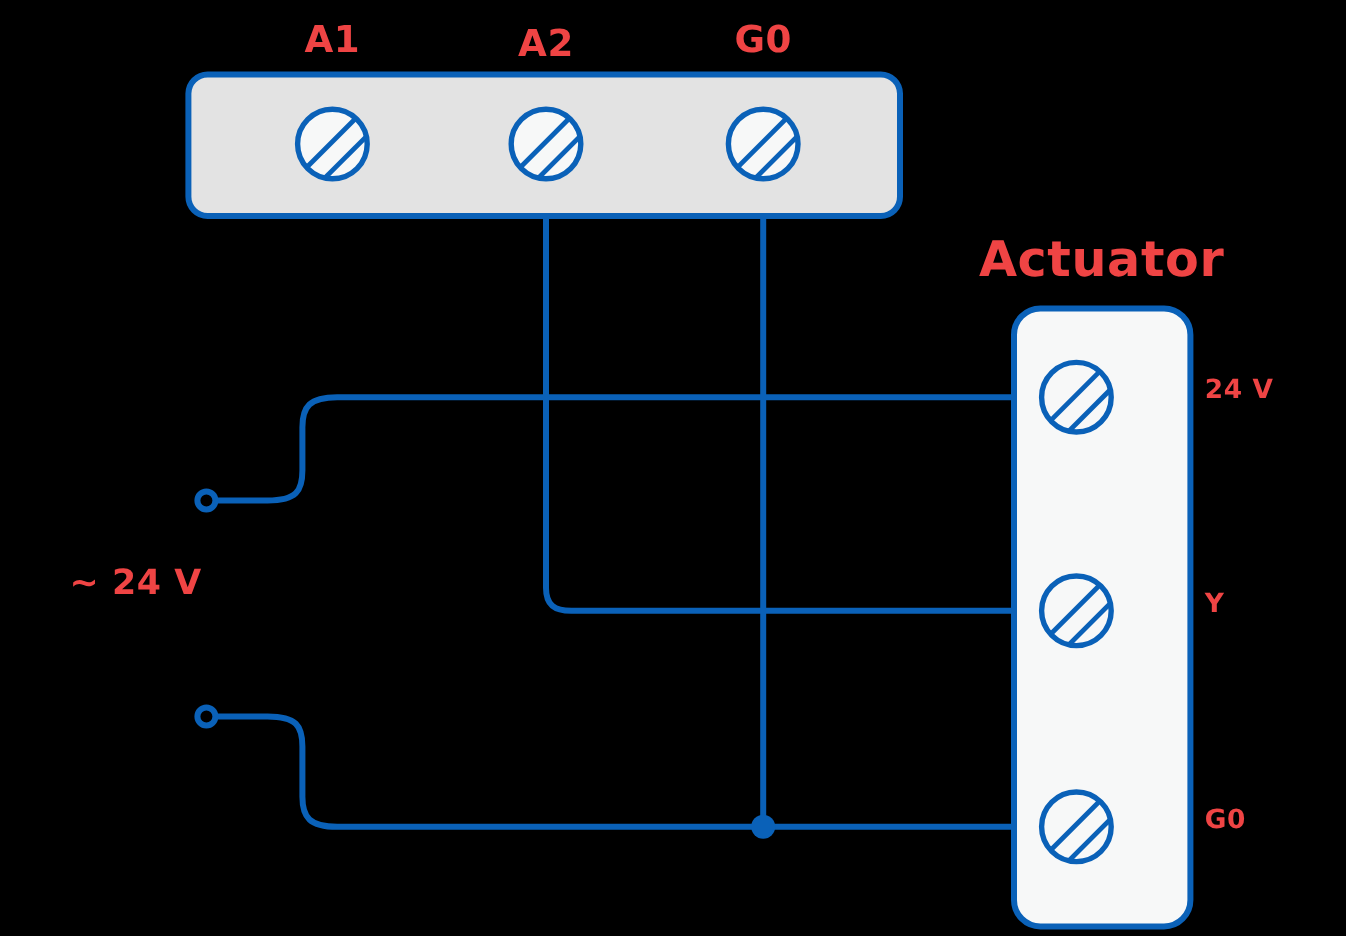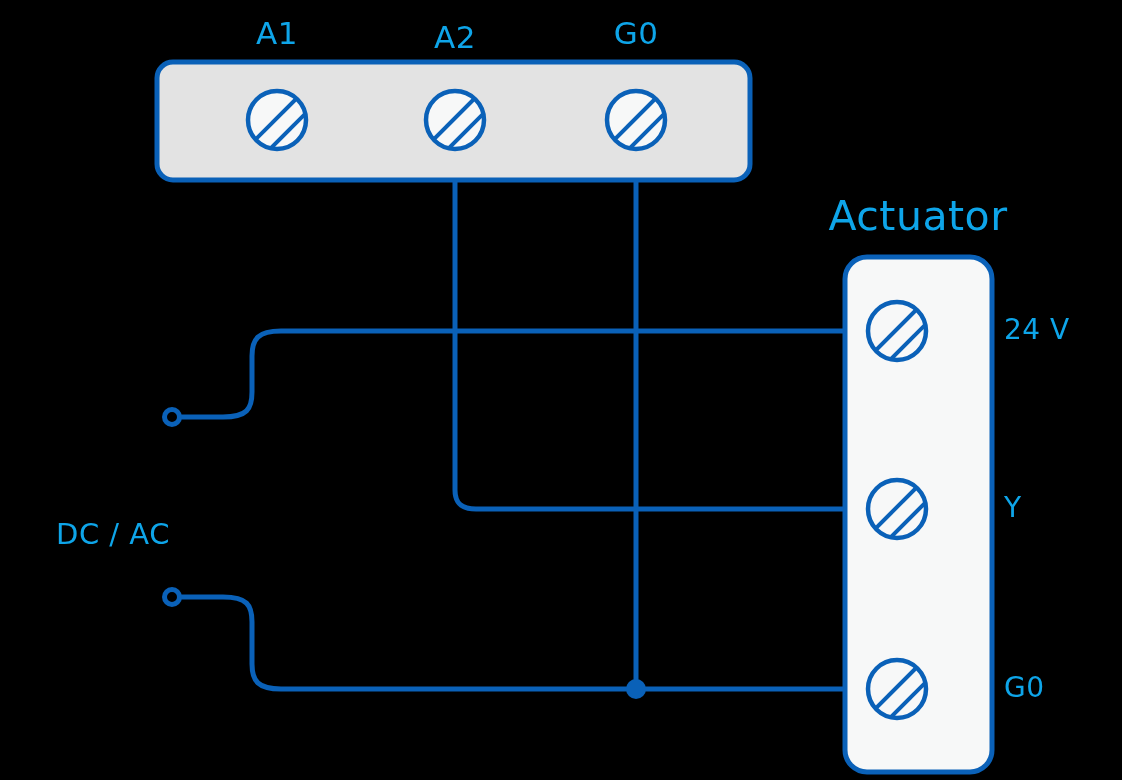--- a/index.html
+++ b/index.html
@@ -21,36 +21,36 @@
   }
   #wiring-svg {
     position: absolute;
     top: 0;
     left: 0;
     width: 1122px;
     height: 780px;
   }
   .lbl {
     position: absolute;
-    color: #0ea5e9;
+    color: #ef4444;
     font-family: "DejaVu Sans", sans-serif;
-    font-weight: normal;
+    font-weight: bold;
     white-space: pre;
     line-height: 1.12;
   }
   .lbl-term {
     font-size: 31px;
     letter-spacing: 0.5px;
   }
   .lbl-actuator {
     font-size: 41px;
     letter-spacing: 0.5px;
   }
   .lbl-side {
-    font-size: 28px;
+    font-size: 22px;
     letter-spacing: 0.5px;
   }
   .lbl-supply {
     font-size: 29px;
     letter-spacing: 0.5px;
     text-align: center;
   }
   .center-x {
     transform: translateX(-50%);
   }
@@ -162,16 +162,16 @@
   <div class="lbl lbl-term center-x" style="left:636px; top:16px;">G0</div>
 
   <div class="lbl lbl-actuator center-x" style="left:918px; top:194px;">Actuator</div>
 
   <div class="lbl lbl-side" style="left:1004px; top:314px;">24 V</div>
 
   <div class="lbl lbl-side" style="left:1004px; top:492px;">Y</div>
 
   <div class="lbl lbl-side" style="left:1004px; top:672px;">G0</div>
 
+  <div class="lbl lbl-supply center-x" style="left:113px; top:469px;">~ 24 V</div>
 
-  <div class="lbl lbl-supply center-x" style="left:113px; top:518px;">DC / AC</div>
 
 </div>
 
 </body></html>

